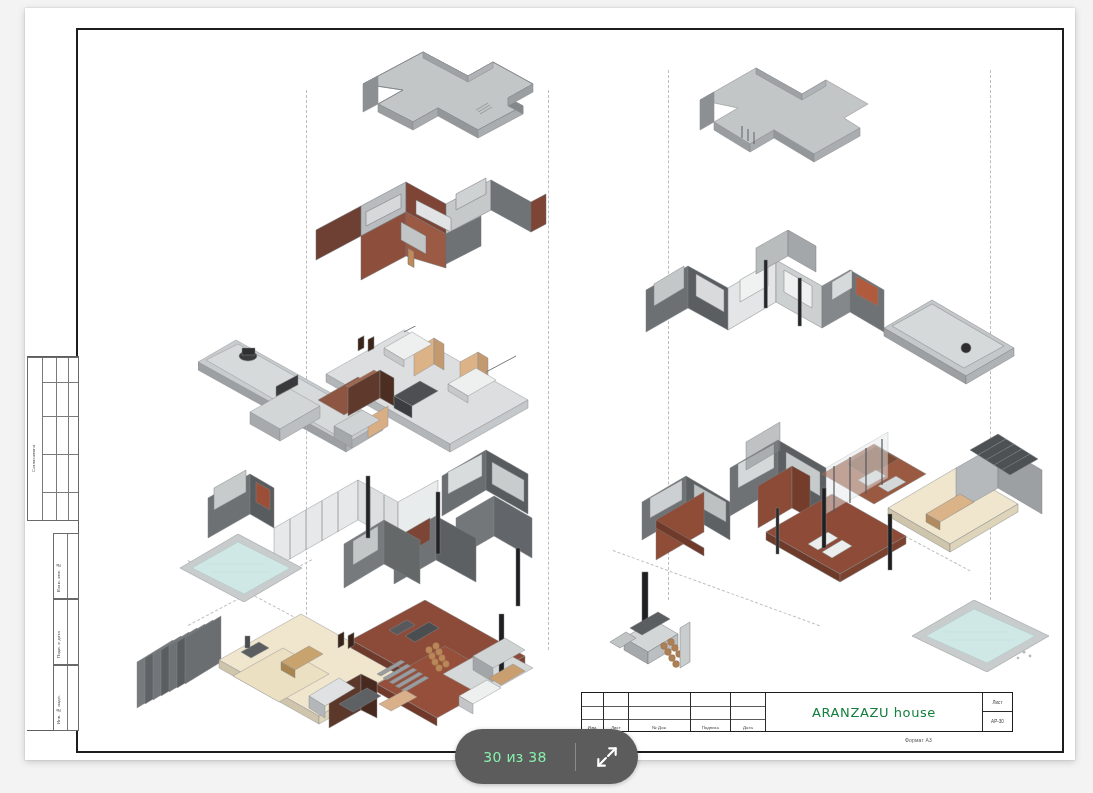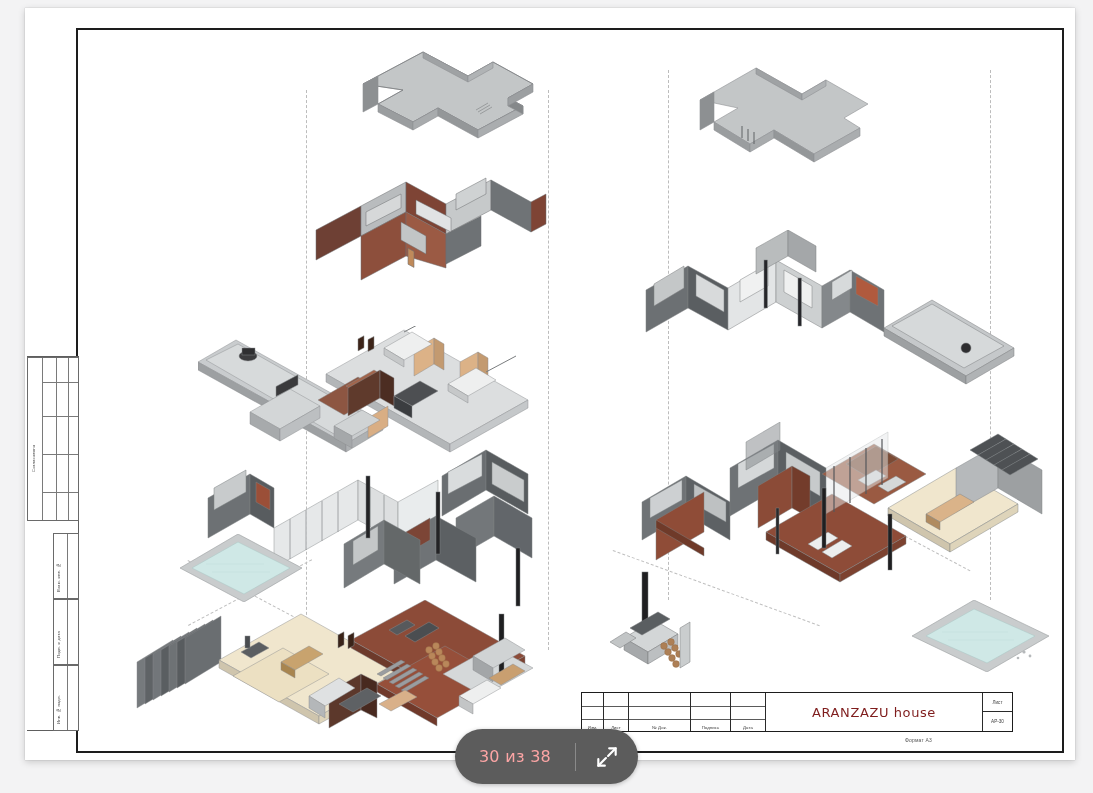--- a/index.html
+++ b/index.html
@@ -46,21 +46,21 @@
   }
   .tb-col{position:absolute;top:0;bottom:0;box-sizing:border-box;border-right:1px solid #2a2a2a;}
   .tb-hsplit{position:absolute;height:1px;background:#5a5a5a;}
   .tb-lab{
     position:absolute;bottom:1px;width:100%;text-align:center;
     font-size:4.3px;color:#3b3b3b;line-height:1;letter-spacing:.1px;
   }
   #tb-project{
     position:absolute;left:0;top:0;width:100%;height:100%;
     display:flex;align-items:center;justify-content:center;
-    font-size:13px;color:#7f1d1d;letter-spacing:.6px;
+    font-size:13px;color:#15803d;letter-spacing:.6px;
     font-family:"DejaVu Sans", sans-serif;
   }
   #tb-right{position:absolute;right:0;top:0;width:30px;height:100%;box-sizing:border-box;border-left:1px solid #2a2a2a;}
   .tb-rcell{
     position:absolute;left:0;width:100%;height:50%;
     display:flex;align-items:center;justify-content:center;
     font-size:4.6px;color:#3b3b3b;box-sizing:border-box;
   }
   #format-label{
     position:absolute;left:880px;top:729px;
@@ -75,21 +75,21 @@
   .iso{position:absolute;}
 
   
   #pager{
     position:absolute;left:455px;top:729px;width:183px;height:55px;
     background:#5c5c5c;border-radius:28px;
     display:flex;align-items:center;
     box-shadow:0 1px 4px rgba(0,0,0,.25);
   }
   #pager-count{
-    flex:1;text-align:center;color:#fca5a5;font-size:16px;letter-spacing:.3px;
+    flex:1;text-align:center;color:#86efac;font-size:14px;letter-spacing:.3px;
     font-family:"DejaVu Sans", sans-serif;
   }
   #pager-div{width:1px;height:28px;background:#8a8a8a;}
   #pager-expand{
     width:62px;display:flex;align-items:center;justify-content:center;cursor:pointer;
   }
 </style>
 </head>
 <body>
 

